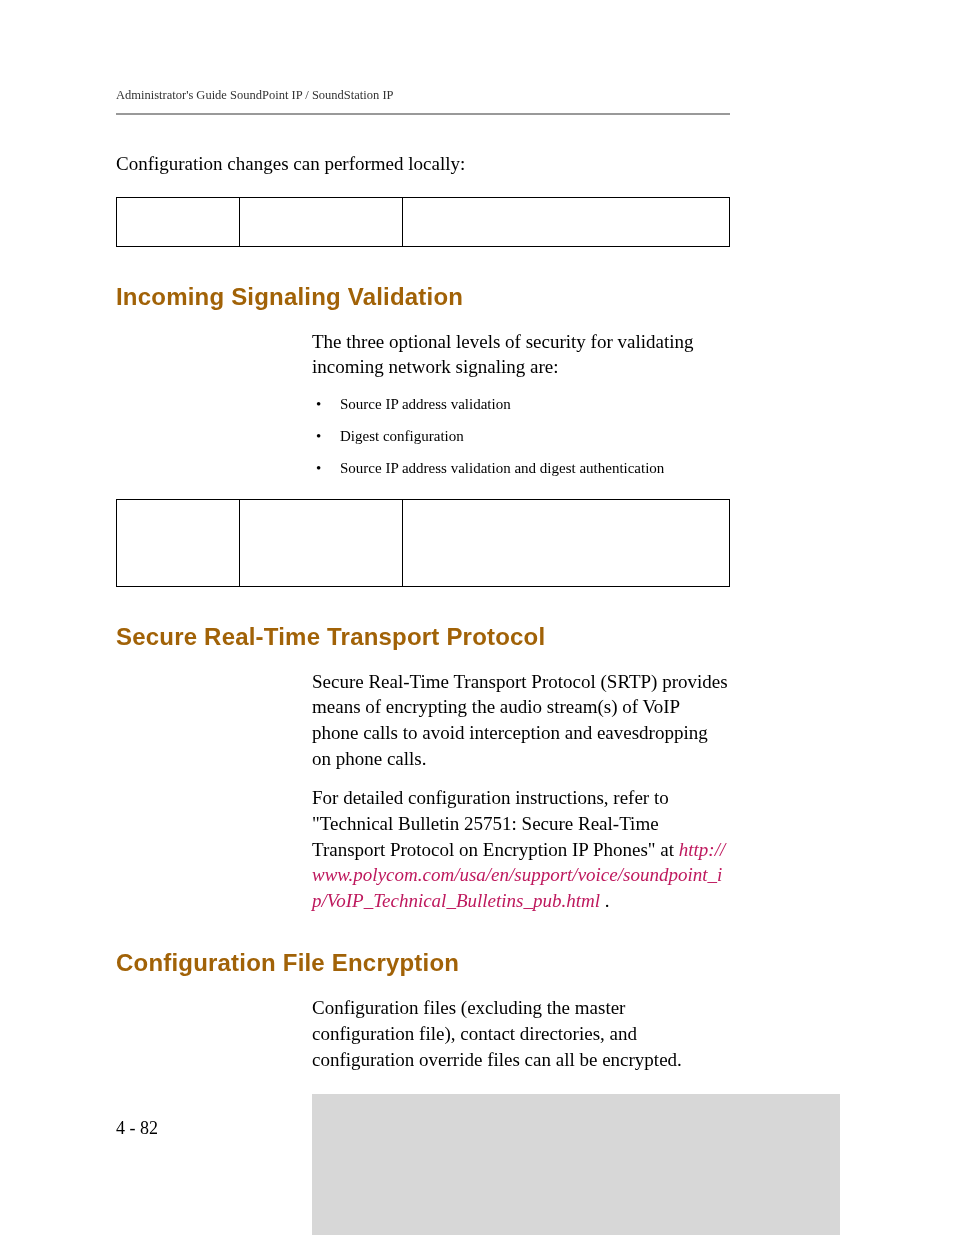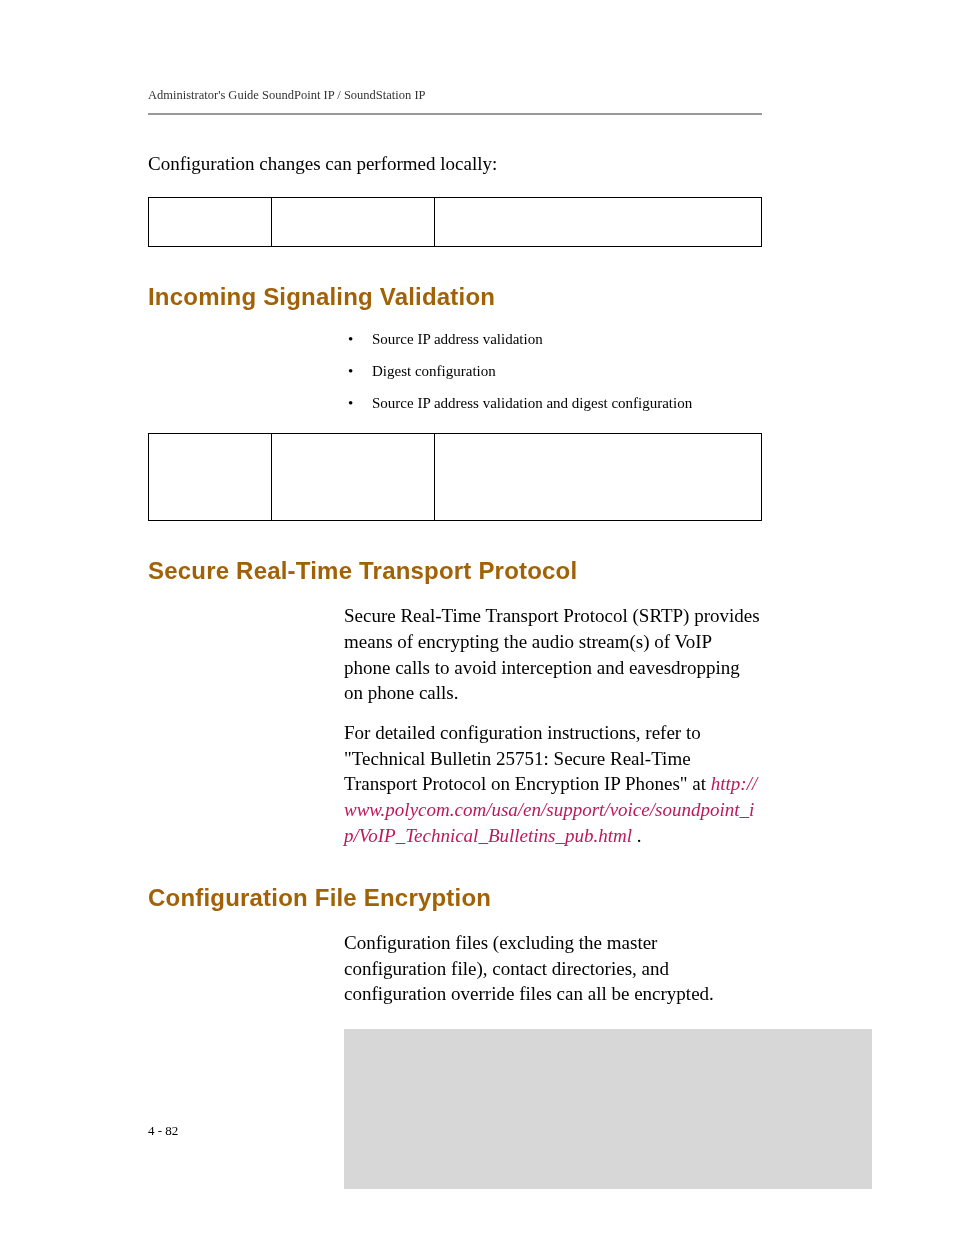--- a/index.html
+++ b/index.html
@@ -8,21 +8,20 @@
     background: #ffffff;
     font-family: "Book Antiqua", Palatino, Georgia, serif;
     color: #000000;
   }
   .page {
     width: 846px;
     height: 1235px;
     position: relative;
     box-sizing: border-box;
     padding: 88px 116px 0 116px;
-    margin-left: 32px;
   }
   .running-header {
     font-size: 12.5px;
     color: #333;
     margin-bottom: 10px;
   }
   .header-rule {
     border: none;
     border-top: 2px solid #999;
     margin: 0 0 36px 0;
@@ -90,21 +89,21 @@
     background: #d7d7d7;
     width: 528px;
     height: 160px;
     margin-left: 196px;
     margin-top: 22px;
   }
   .page-number {
     position: absolute;
     bottom: 96px;
     left: 116px;
-    font-size: 13px;
+    font-size: 18px;
   }
 </style>
 </head>
 <body>
 
 <div class="page">
   <div class="running-header">Administrator's Guide SoundPoint IP / SoundStation IP</div>
   <hr class="header-rule">
 
   <p class="body-text body-indent">Configuration changes can performed locally:</p>
@@ -114,24 +113,25 @@
         <tr>
       <td class="col1"></td>
       <td class="col2"></td>
       <td class="col3"></td>
     </tr>
   </tbody>
     </table>
 
   <h2 class="section-heading">Incoming Signaling Validation</h2>
   <div class="body-indent">
+    <p class="body-text">The three optional levels of security for validating incoming network signaling are:</p>
     <ul class="bullets">
       <li>Source IP address validation</li>
       <li>Digest configuration</li>
-      <li>Source IP address validation and digest configuration</li>
+      <li>Source IP address validation and digest authentication</li>
     </ul>
   </div>
 
   <table class="config-table config-table-tall">
     <tbody>
         <tr>
       <td class="col1"></td>
       <td class="col2"></td>
       <td class="col3"></td>
     </tr>

